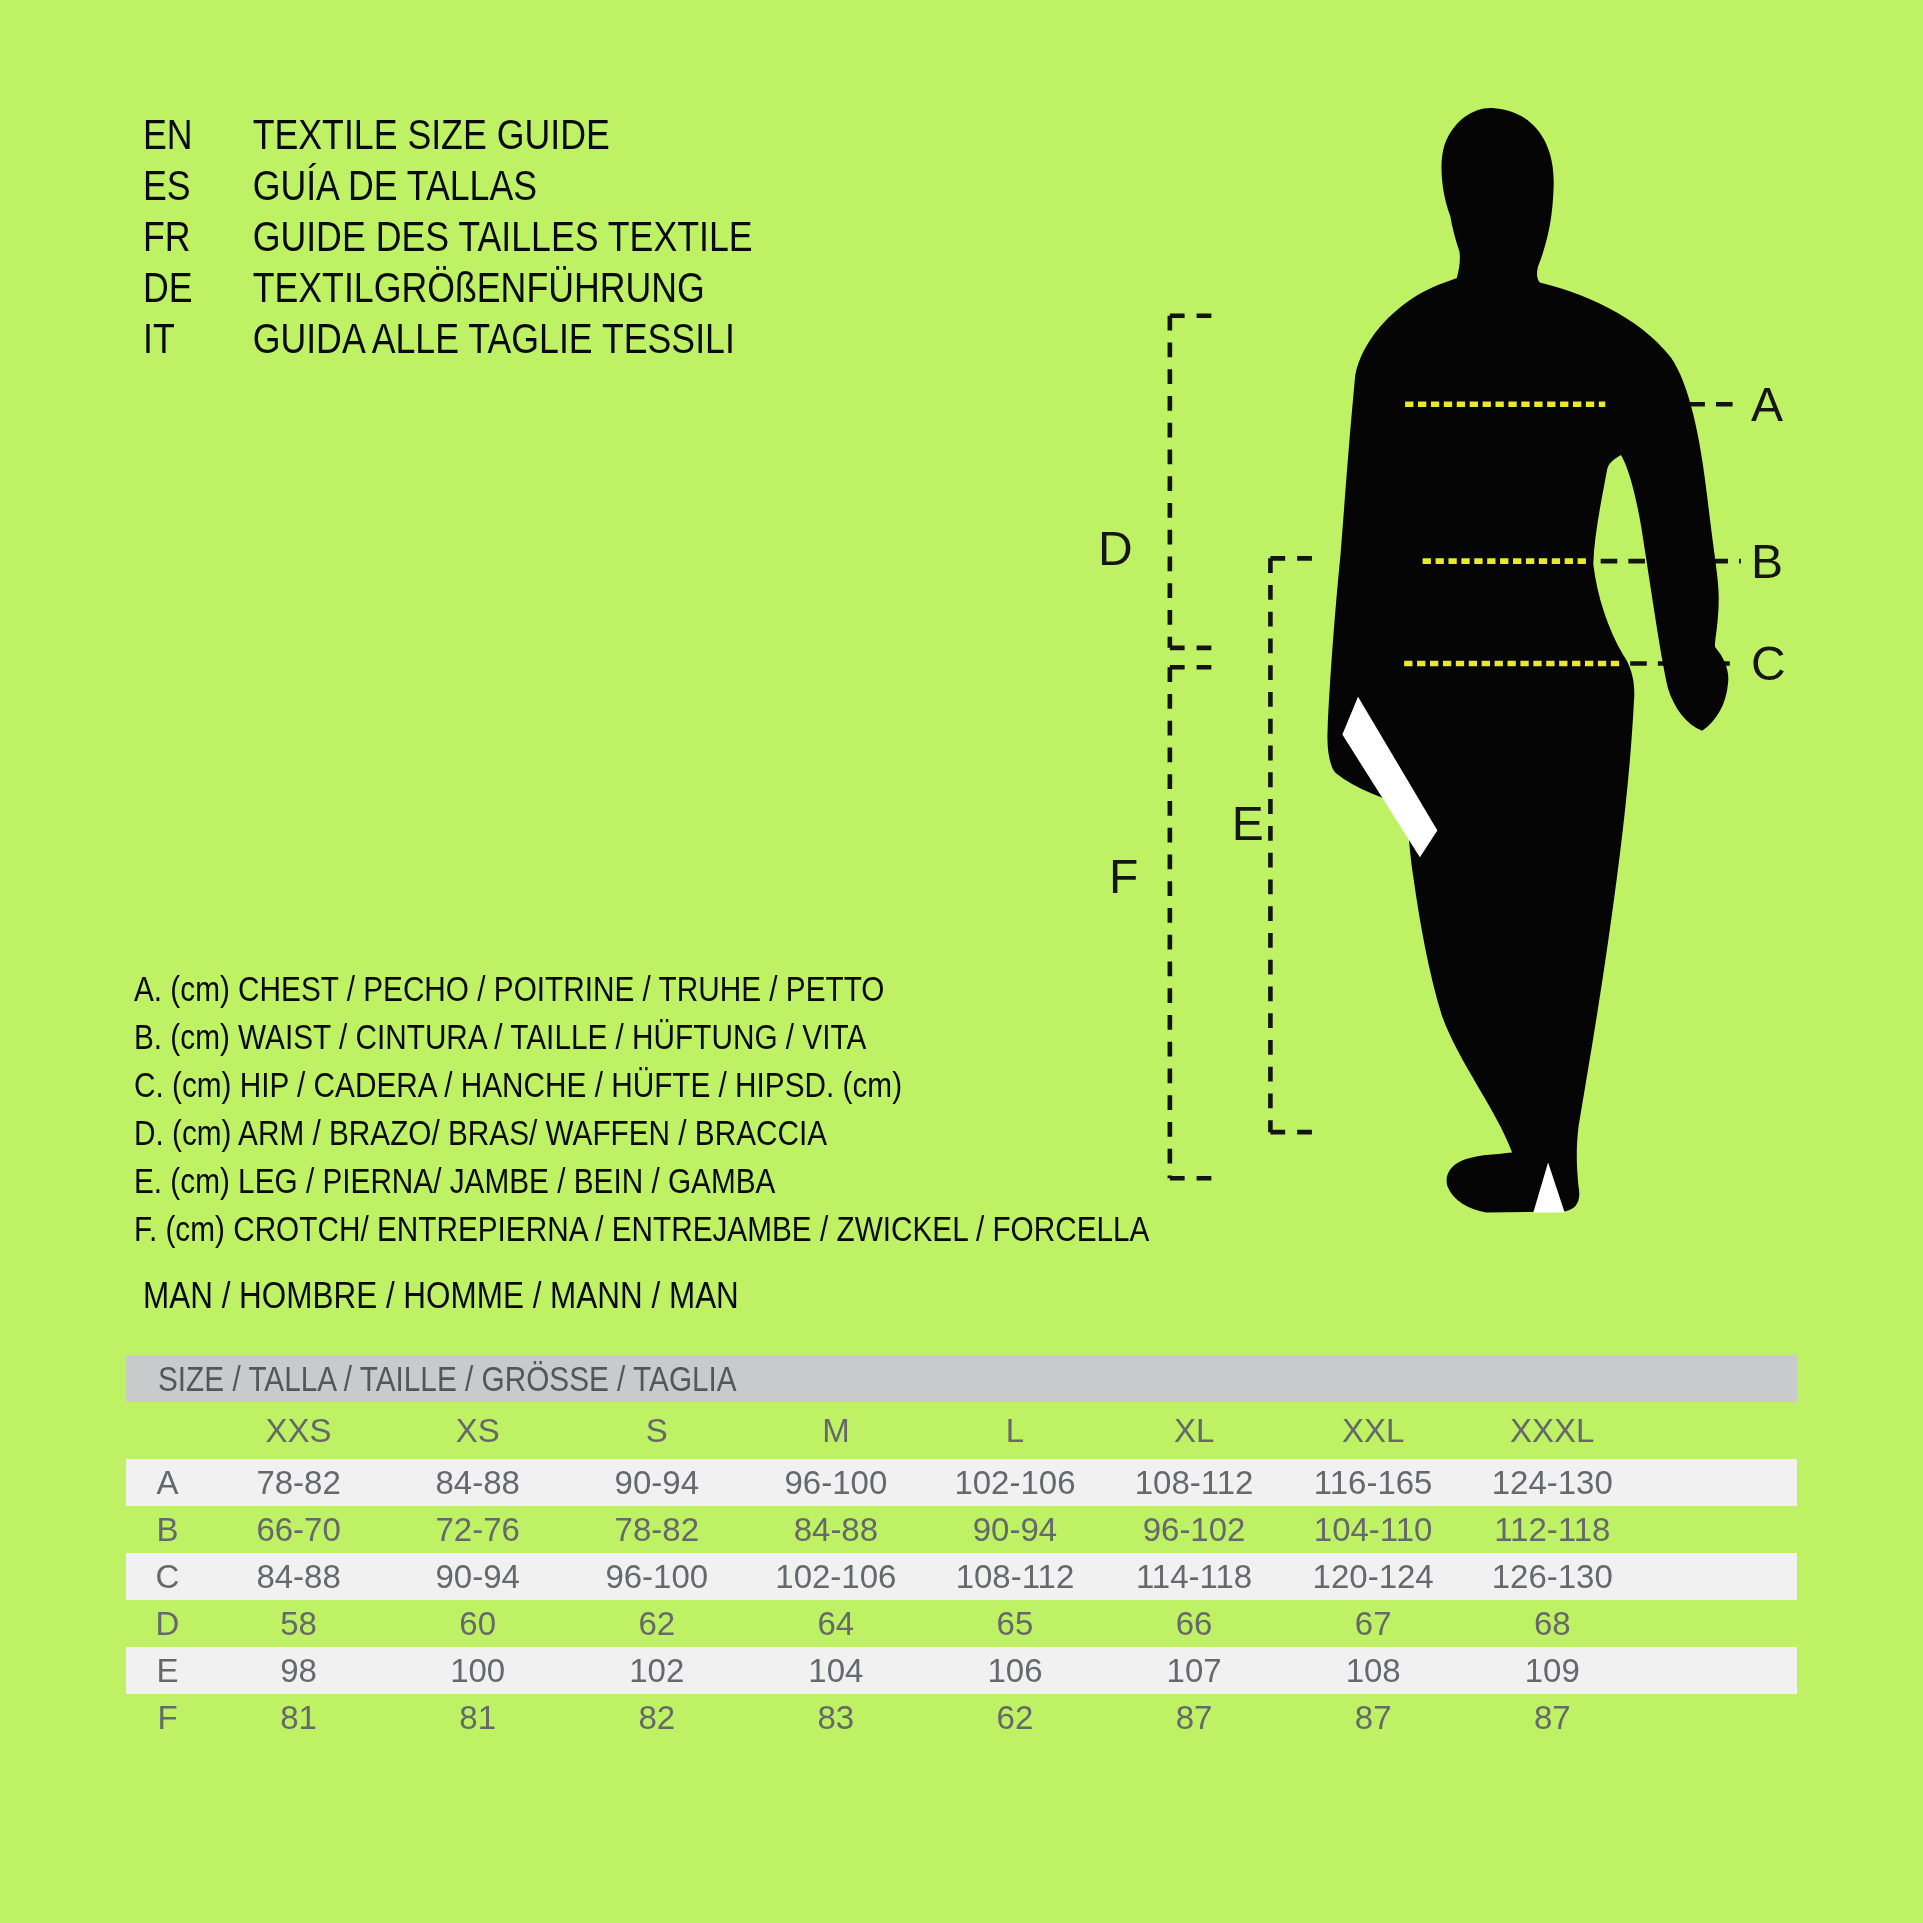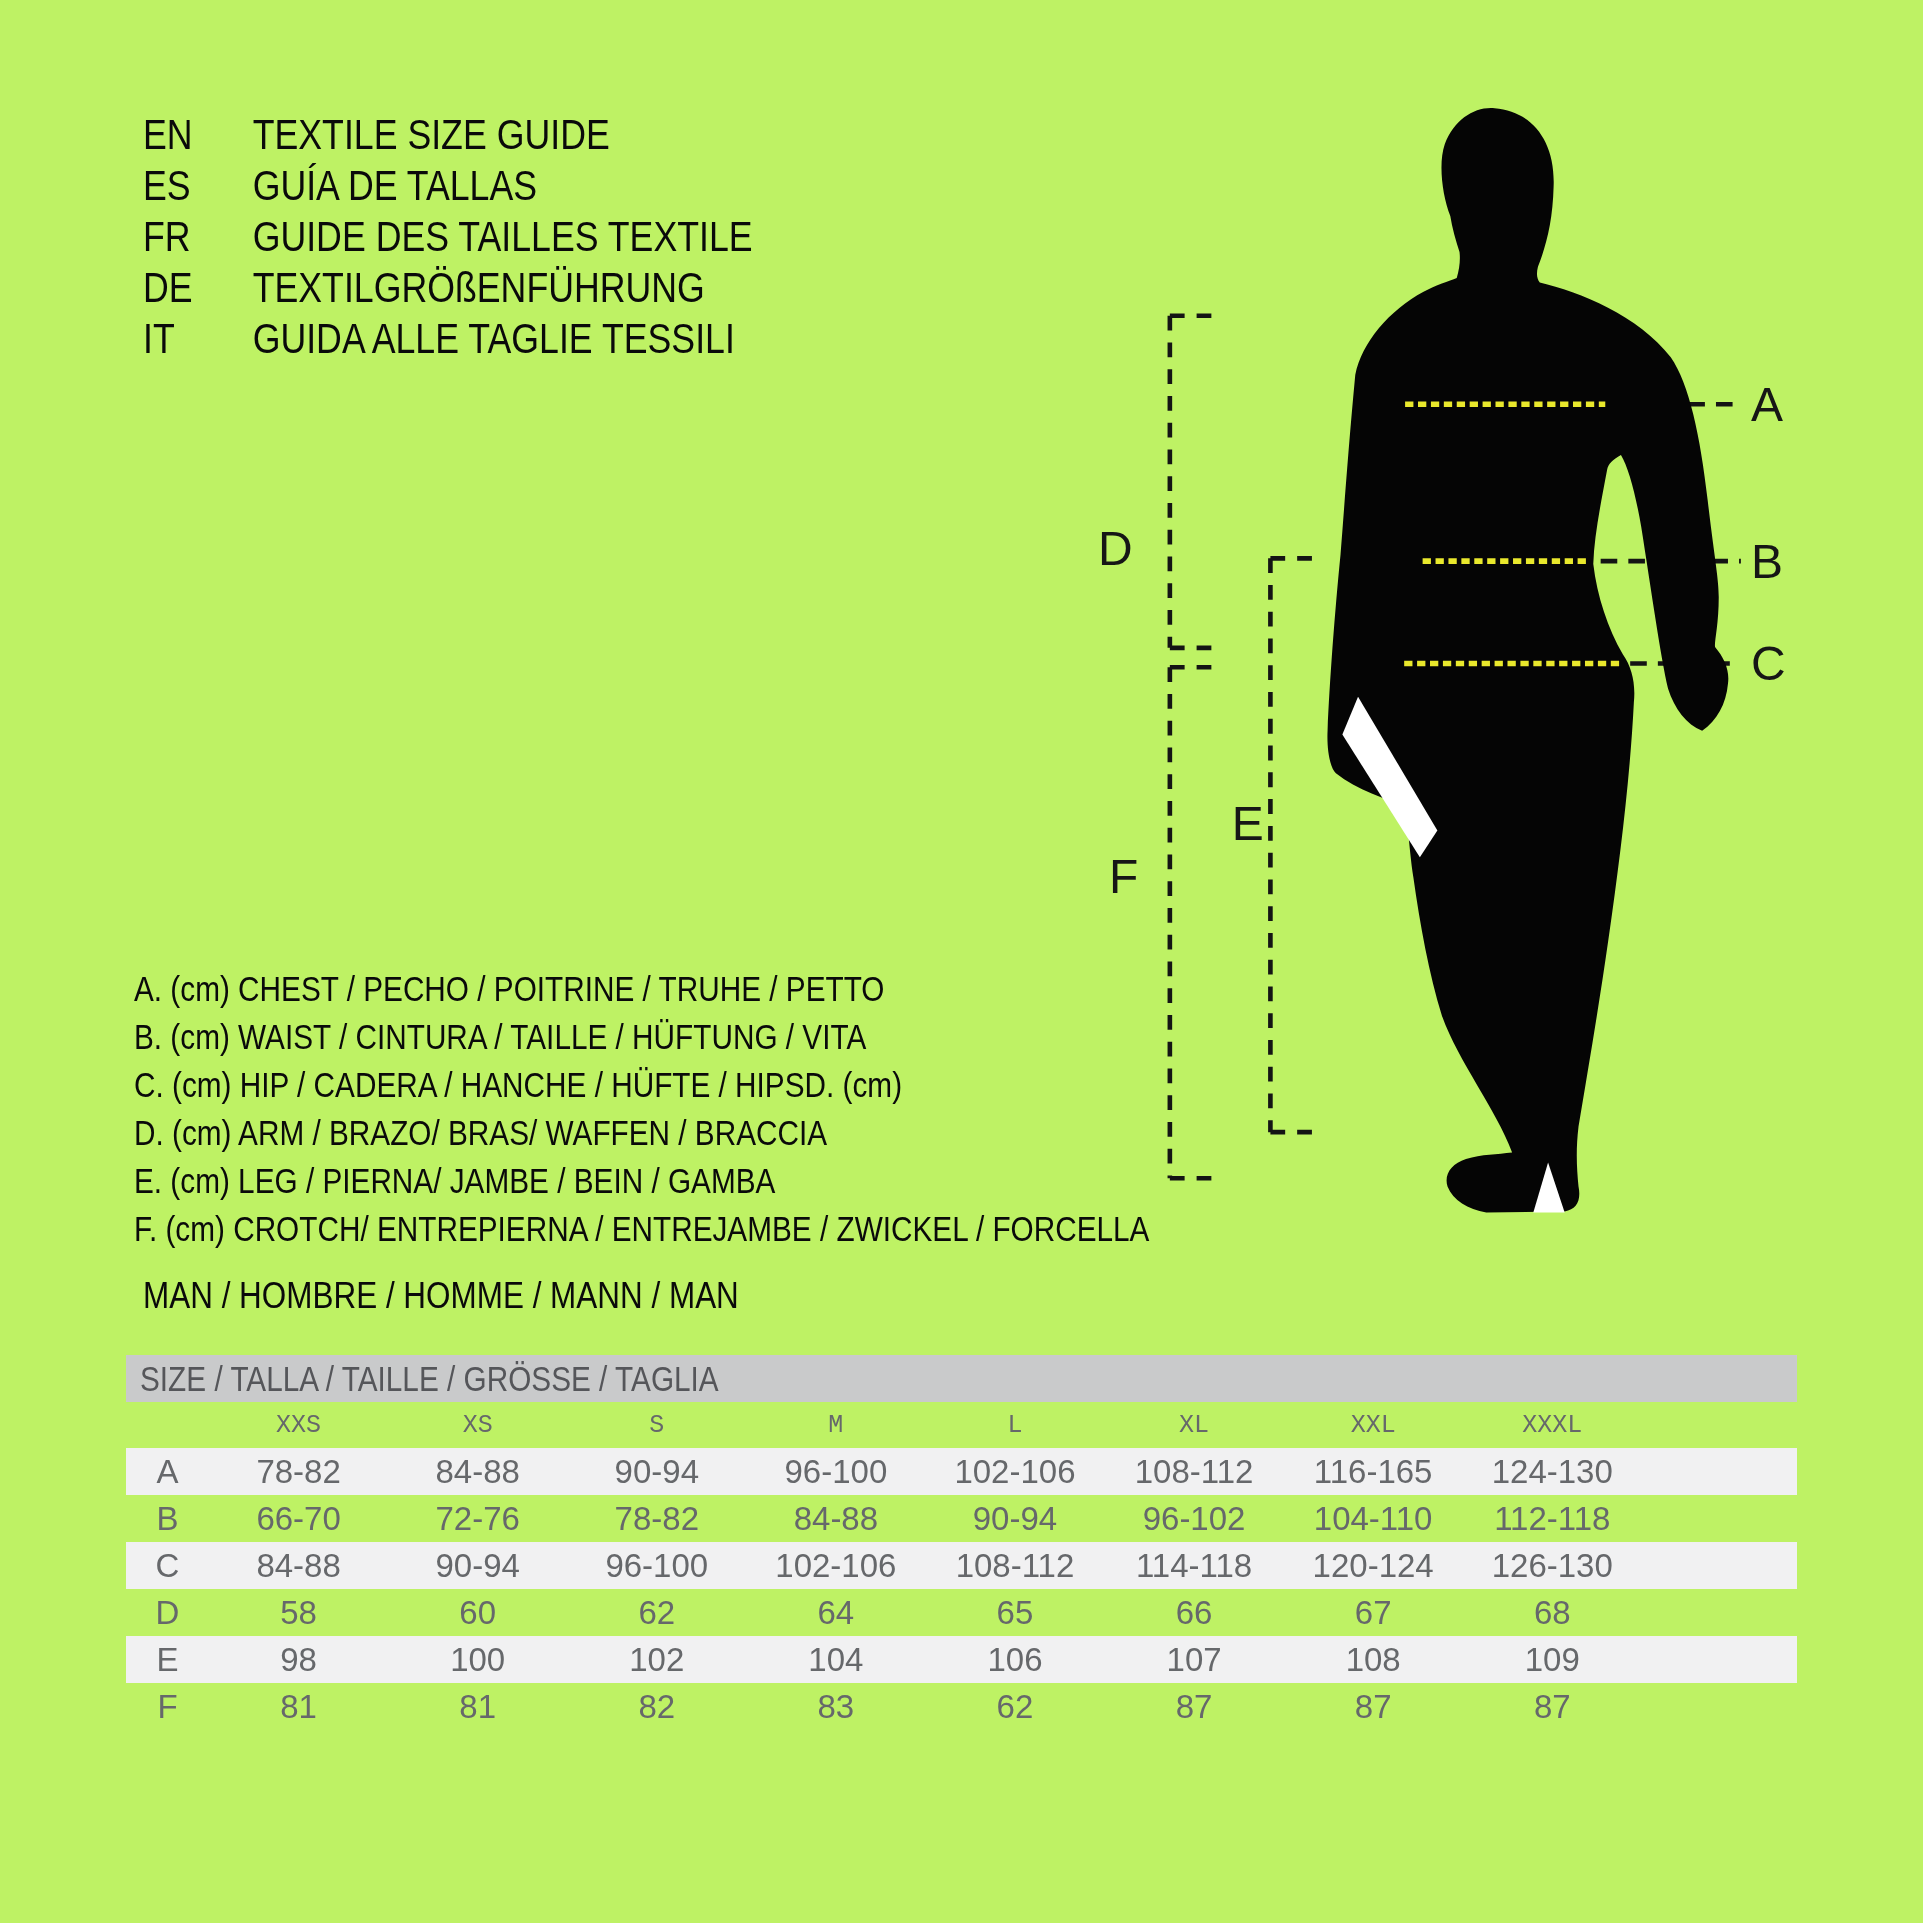--- a/index.html
+++ b/index.html
@@ -25,25 +25,25 @@
   
   .category-line{position:absolute;left:143px;top:1274px;height:44px;line-height:44px;font-size:37px;}
 
   
   .figure-svg{position:absolute;left:1061px;top:92px;width:738px;height:1191px;}
 
   
   .table-wrap{position:absolute;left:126px;top:1355px;width:1671px;}
   .table-titlebar{
     height:47px;line-height:47px;background:#c9cacb;color:#55565a;
-    font-size:35px;padding-left:14px;box-sizing:border-box;
+    font-size:35px;padding-left:32px;box-sizing:border-box;
   }
   table.sizes{border-collapse:collapse;width:1671px;table-layout:fixed;color:#66686b;}
   table.sizes td,table.sizes th{padding:0;margin:0;font-weight:400;text-align:center;vertical-align:middle;}
-  tr.size-head{height:46px;font-size:25px;font-family:Liberation Mono, monospace;}
+  tr.size-head{height:57px;font-size:33px;}
   tr.data-row{height:47px;font-size:33px;}
   tr.alt{background:#f1f1f2;}
   td.rowlabel{text-align:left;padding-left:16.6px;font-size:33px;}
   col.c-label{width:83px;}
   col.c-size{width:179px;}
   col.c-spacer{width:155px;}
 </style>
 </head>
 <body>
 

